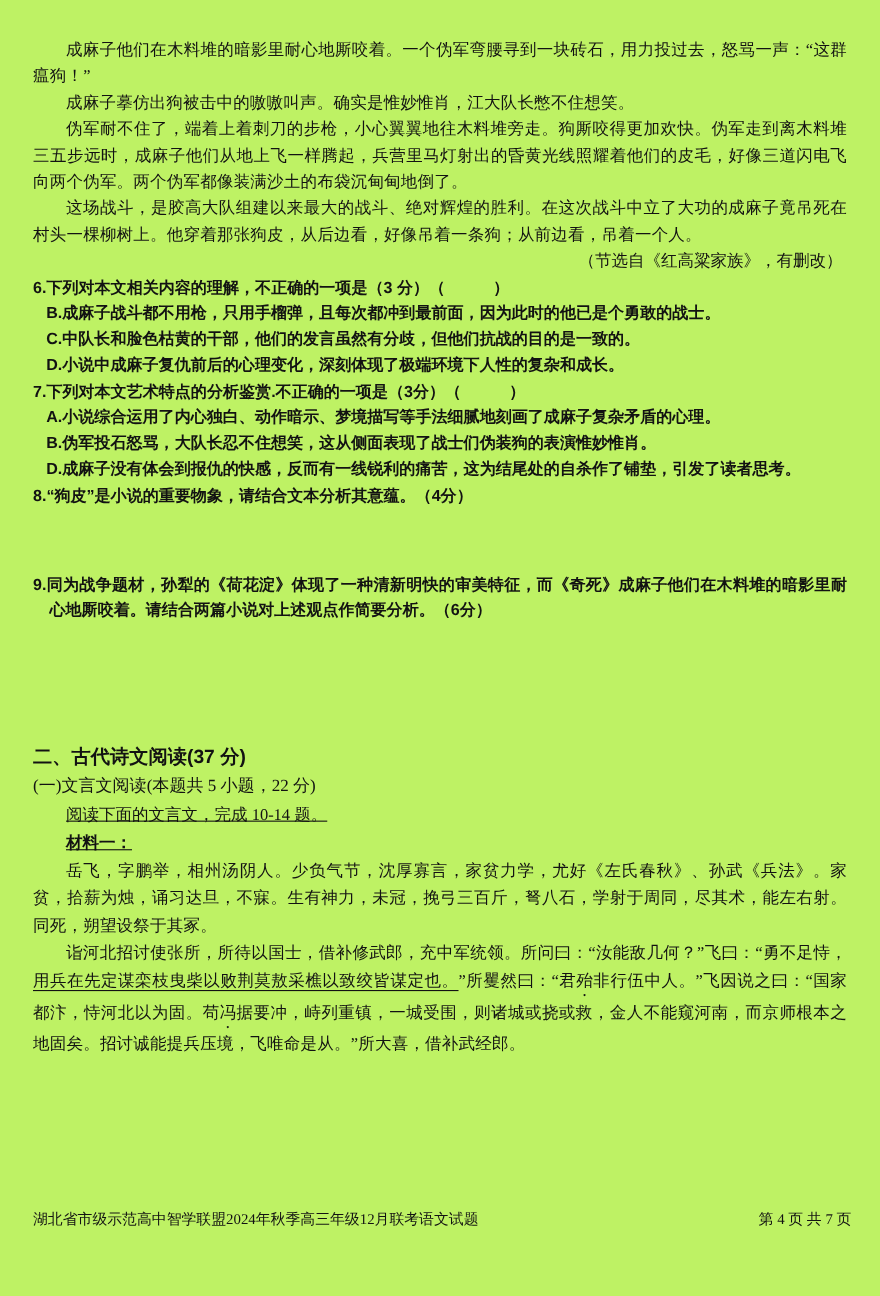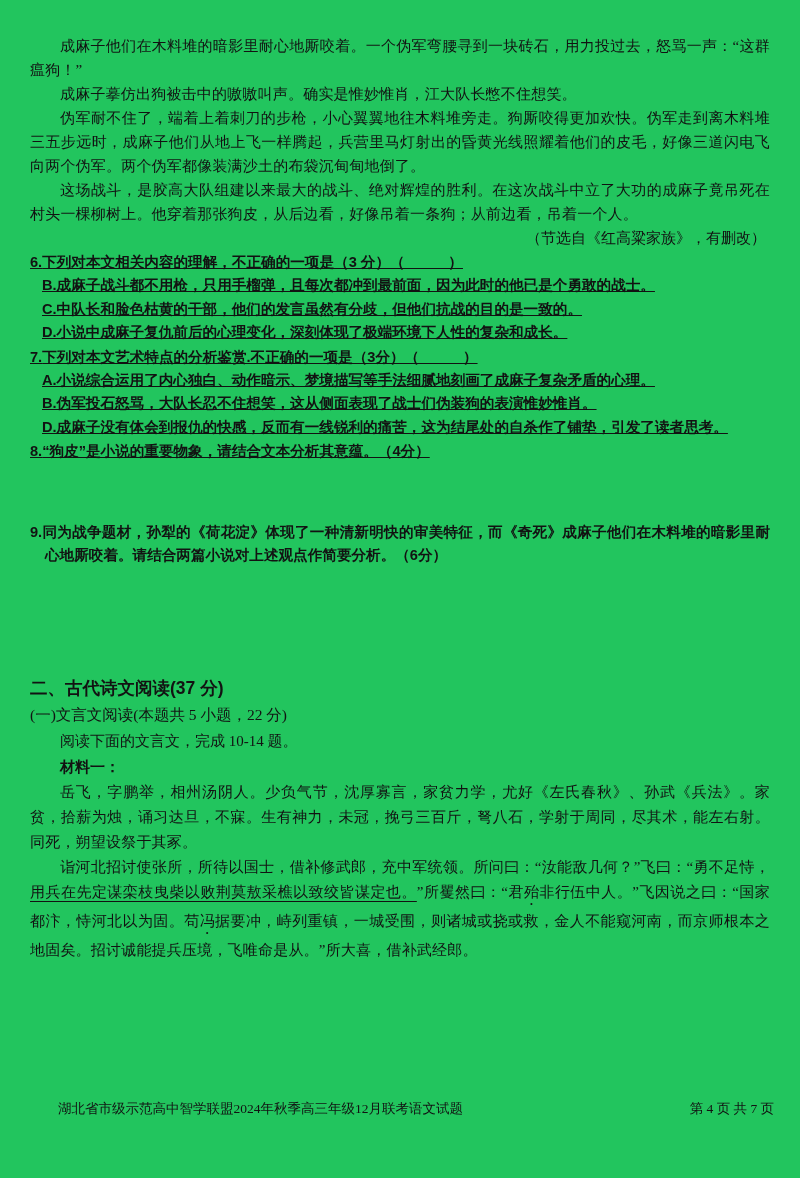--- a/index.html
+++ b/index.html
@@ -4,21 +4,21 @@
 <style>
   * { margin: 0; padding: 0; box-sizing: border-box; }
   html, body { background: #e8e8e8; }
   body { font-family: "Liberation Serif", "DejaVu Serif", serif; }
 
   .page {
     position: relative;
     width: 800px;
     height: 1178px;
     margin: 0 auto;
-    background: #22c55e;
+    background: #bef264;
     color: #121212;
     padding: 34px 30px 0 30px;
     overflow: hidden;
   }
 
   
   .passage p {
     font-size: 15px;
     line-height: 24px;
     text-align: justify;
@@ -51,20 +51,21 @@
     line-height: 26px;
   }
   .sub-heading {
     font-size: 15.5px;
     line-height: 27px;
   }
   .instruction, .material-label {
     font-size: 15px;
     line-height: 26px;
     text-indent: 2em;
+    text-decoration: underline;
   }
   .material-label { font-weight: 700; font-family: "Liberation Sans", "DejaVu Sans", sans-serif; }
 
   .classical p {
     font-size: 15px;
     line-height: 25px;
     text-align: justify;
     text-indent: 2em;
     letter-spacing: 0.2px;
   }
@@ -76,31 +77,30 @@
   }
   .seg-dot {
     -webkit-text-emphasis: filled dot #121212;
     -webkit-text-emphasis-position: under;
     text-emphasis: filled dot #121212;
     text-emphasis-position: under right;
   }
 
   .gap-after-q8 { height: 57px; }
   .gap-after-q9 { height: 108px; }
-  .mt-q { margin-top: 1px; text-decoration: underline; }
+  .mt-q { margin-top: 1px; }
 
   .footer {
     position: absolute;
     left: 30px;
     right: 26px;
     top: 1100px;
     display: flex;
     justify-content: space-between;
     font-size: 13.5px;
-    margin-left: 28px;
   }
 </style>
 </head>
 <body>
 
 <div class="page">
 
   <div class="passage">
     <p>成麻子他们在木料堆的暗影里耐心地厮咬着。一个伪军弯腰寻到一块砖石，用力投过去，怒骂一声：“这群瘟狗！”</p>
     <p>成麻子摹仿出狗被击中的嗷嗷叫声。确实是惟妙惟肖，江大队长憋不住想笑。</p>

